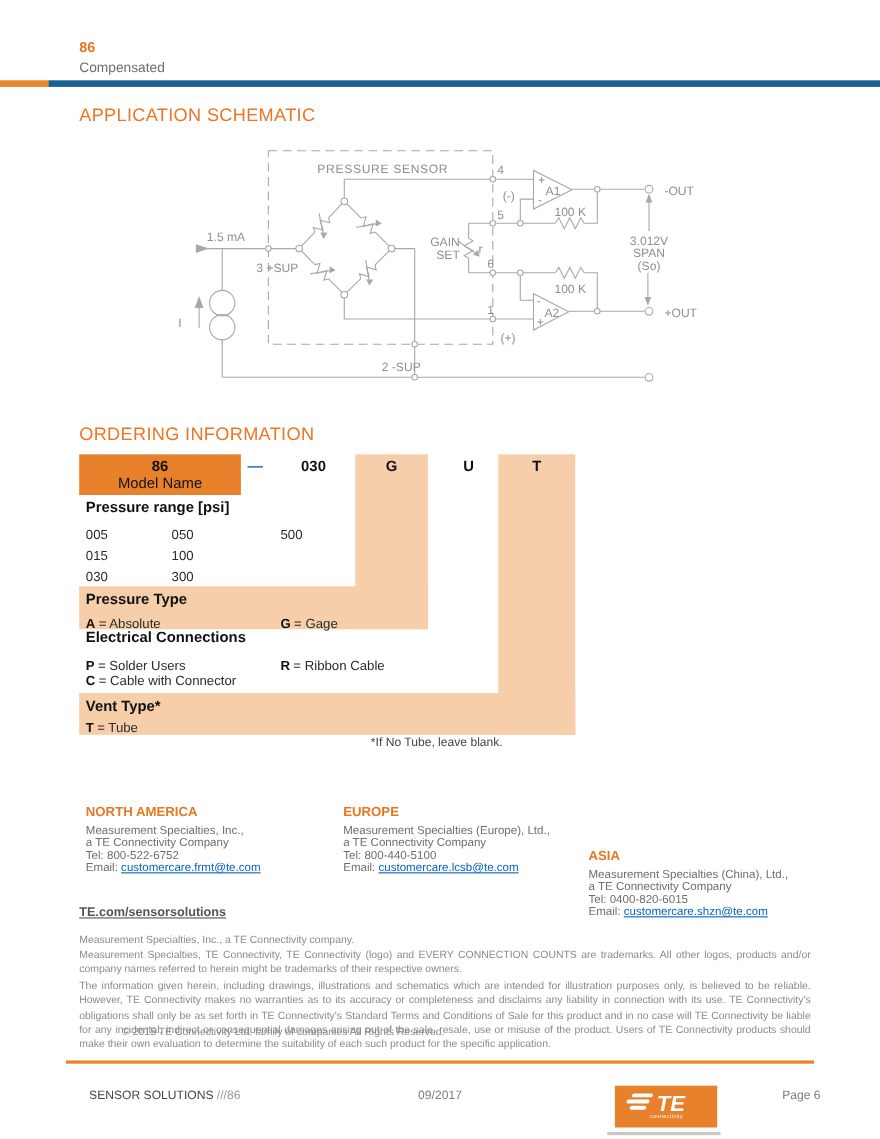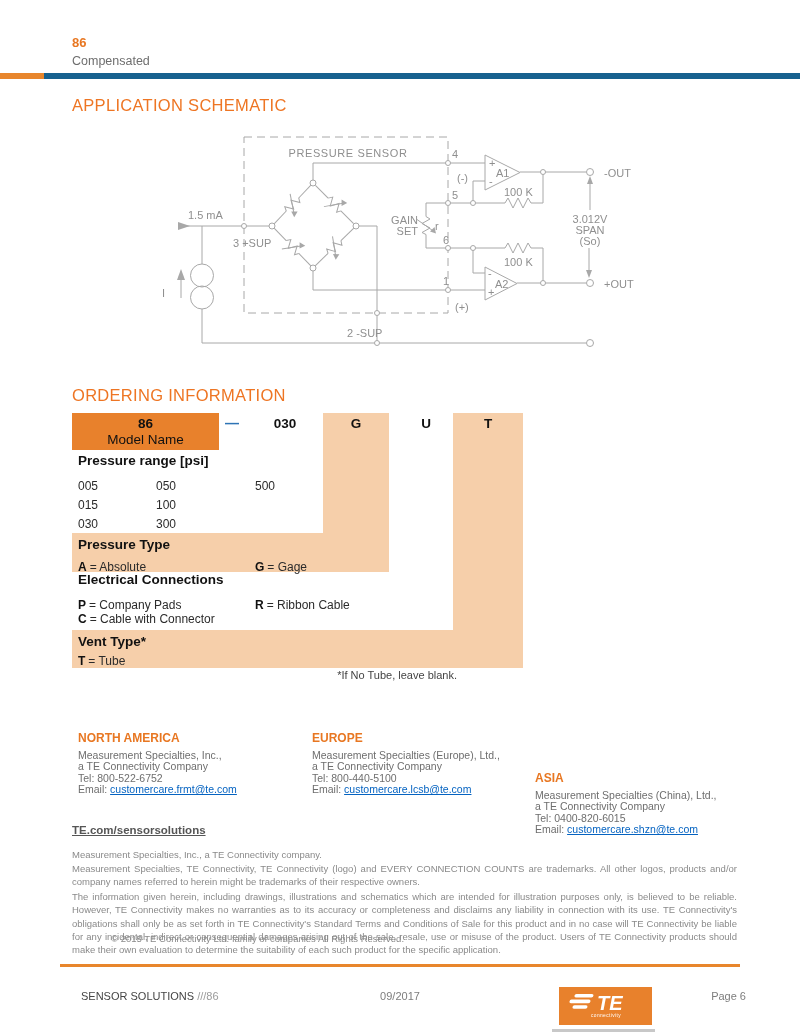--- a/index.html
+++ b/index.html
@@ -251,21 +251,21 @@
     </div>
 
     <div class="abs ord-h h-ptype">Pressure Type</div>
     <div class="optrow o-ptype">
       <span class="opt abs" style="left:6px"><b>A</b><span class="rest">= Absolute</span></span>
       <span class="opt abs" style="left:183px"><b>G</b><span class="rest">= Gage</span></span>
     </div>
 
     <div class="abs ord-h h-elec">Electrical Connections</div>
     <div class="optrow o-elec1">
-      <span class="opt abs" style="left:6px"><b>P</b><span class="rest">= Company Pads</span></span>
+      <span class="opt abs" style="left:6px"><b>P</b><span class="rest">= Solder Users</span></span>
       <span class="opt abs" style="left:183px"><b>R</b><span class="rest">= Ribbon Cable</span></span>
     </div>
     <div class="optrow o-elec2">
       <span class="opt abs" style="left:6px"><b>C</b><span class="rest">= Cable with Connector</span></span>
     </div>
 
     <div class="abs ord-h h-vent">Vent Type*</div>
     <div class="optrow o-vent">
       <span class="opt abs" style="left:6px"><b>T</b><span class="rest">= Tube</span></span>
     </div>

